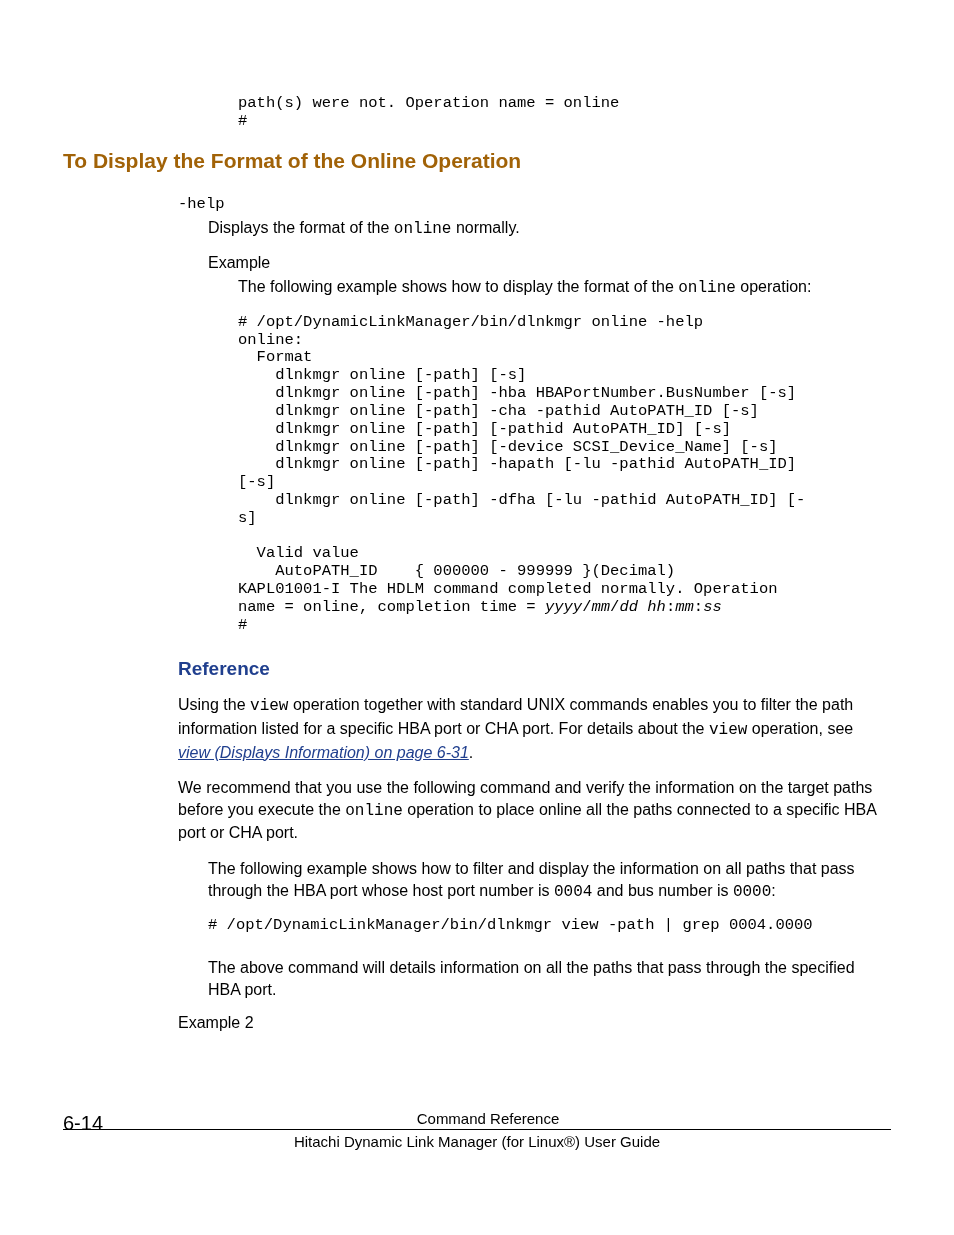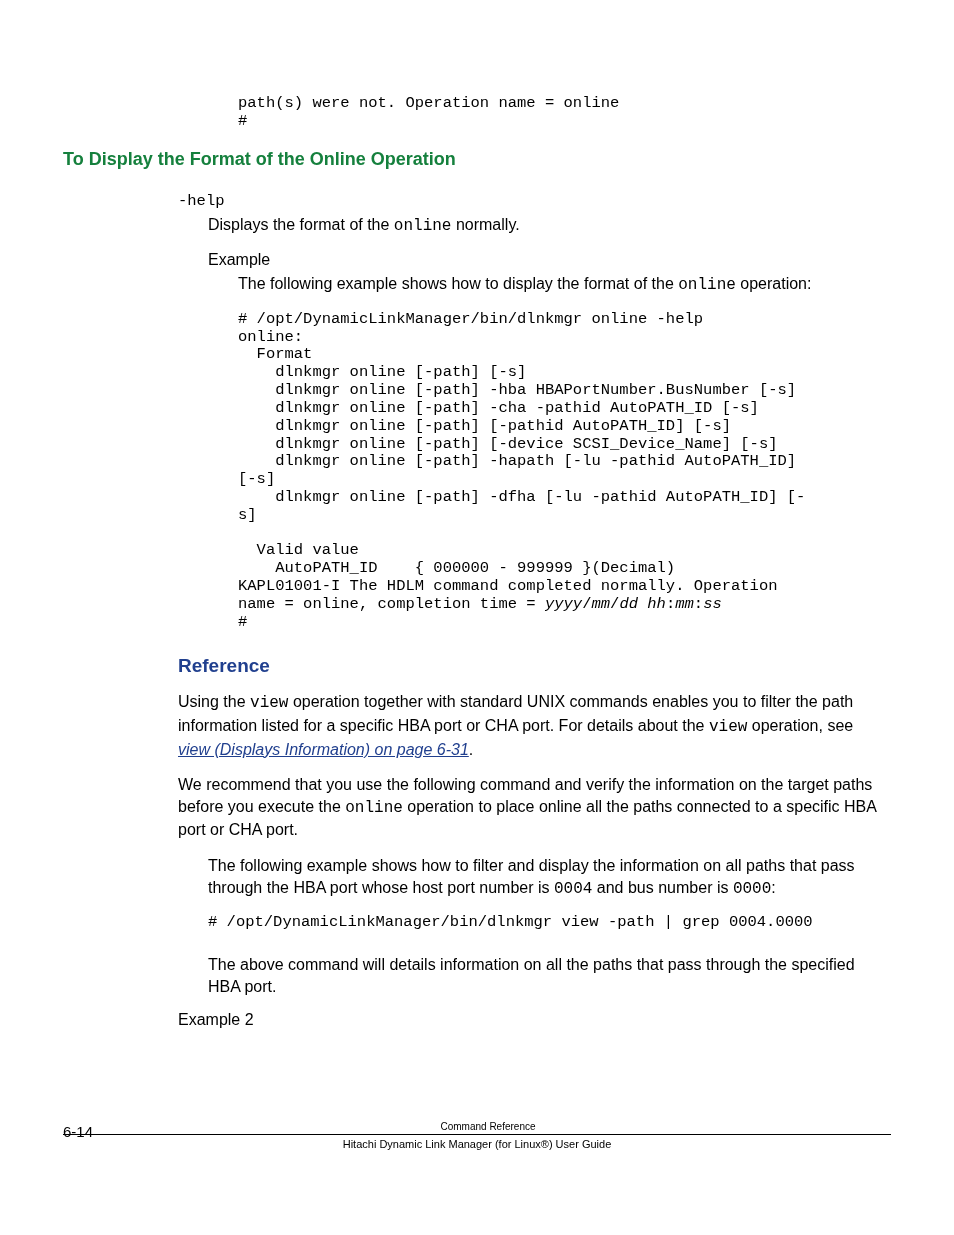--- a/index.html
+++ b/index.html
@@ -25,23 +25,23 @@
   .code-block {
     font-family: "Courier New", monospace;
     font-size: 15.5px;
     line-height: 1.15;
     white-space: pre;
     margin: 0 0 18px 0;
     padding-left: 60px;
   }
   .code-block.indent0 { padding-left: 30px; }
   .h1 {
-    color: #15803d;
+    color: #a16207;
     font-weight: bold;
-    font-size: 18px;
+    font-size: 21px;
     margin: 18px 0 22px -115px;
   }
   .h2 {
     color: #203f8e;
     font-weight: bold;
     font-size: 19px;
     margin: 24px 0 14px 0;
   }
   .mono-inline {
     font-family: "Courier New", monospace;
@@ -73,34 +73,34 @@
     position: absolute;
     bottom: 48px;
     left: 0;
     width: 954px;
     text-align: center;
   }
   .footer-page-num {
     position: absolute;
     left: 63px;
     top: 2px;
-    font-size: 15px;
+    font-size: 20px;
   }
   .footer-title {
-    font-size: 10px;
+    font-size: 15px;
     margin-bottom: 1px;
     padding-left: 22px;
   }
   .footer-rule {
     border: none;
     border-top: 1px solid #000;
     margin: 2px 63px 3px 63px;
   }
   .footer-sub {
-    font-size: 11px;
+    font-size: 15px;
   }
   .italic { font-style: italic; text-align: center; }
 </style>
 </head>
 <body>
 
 <div class="page">
   <div class="content">
 
     <pre class="code-block">path(s) were not. Operation name = online

